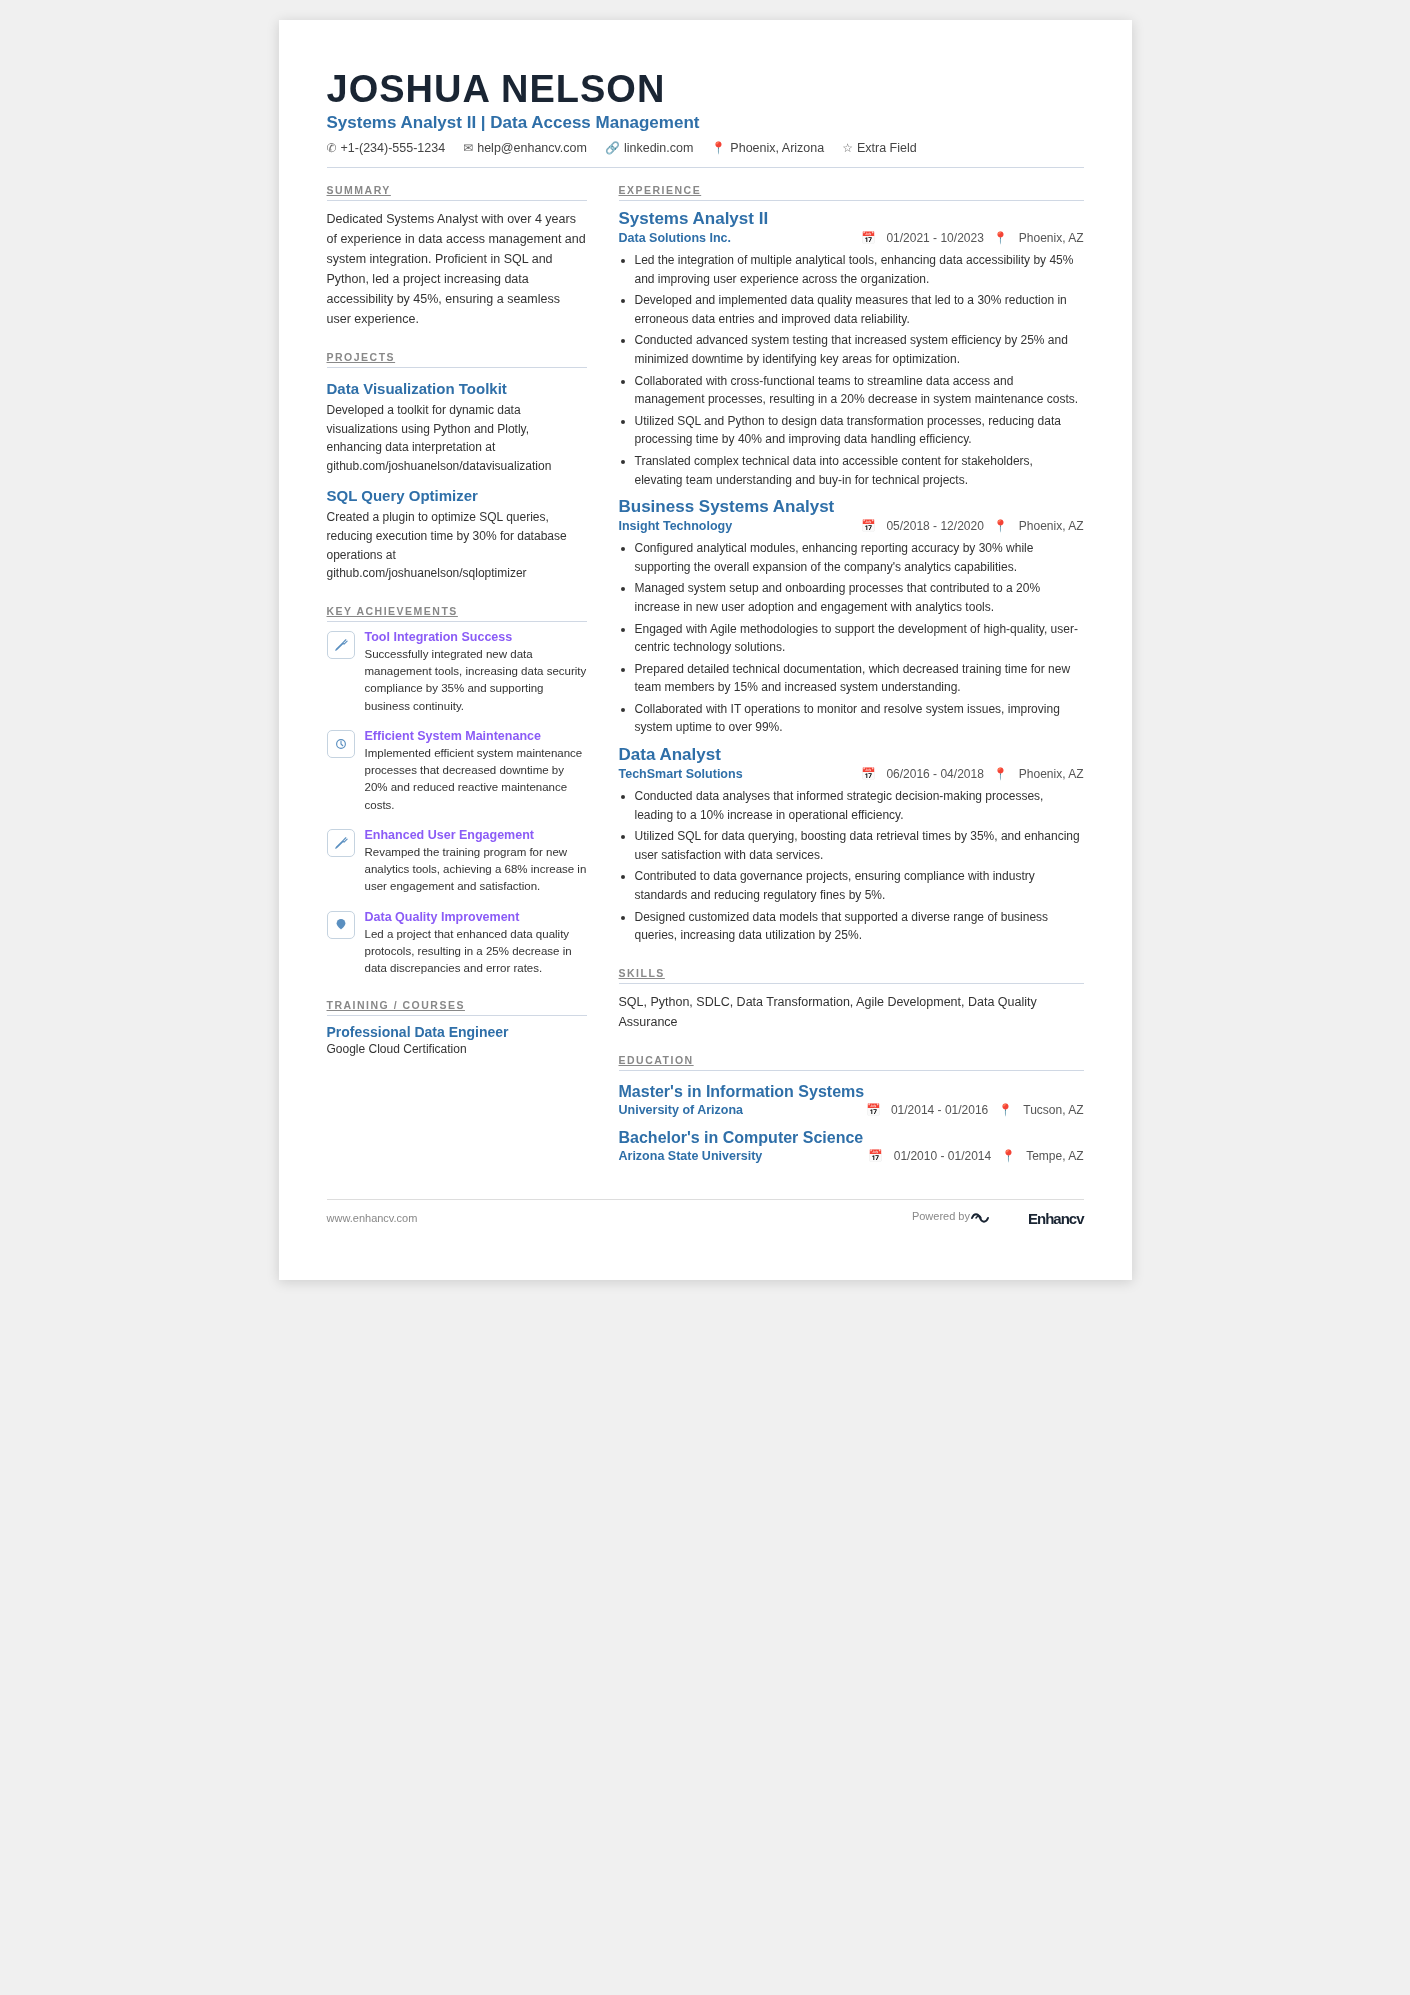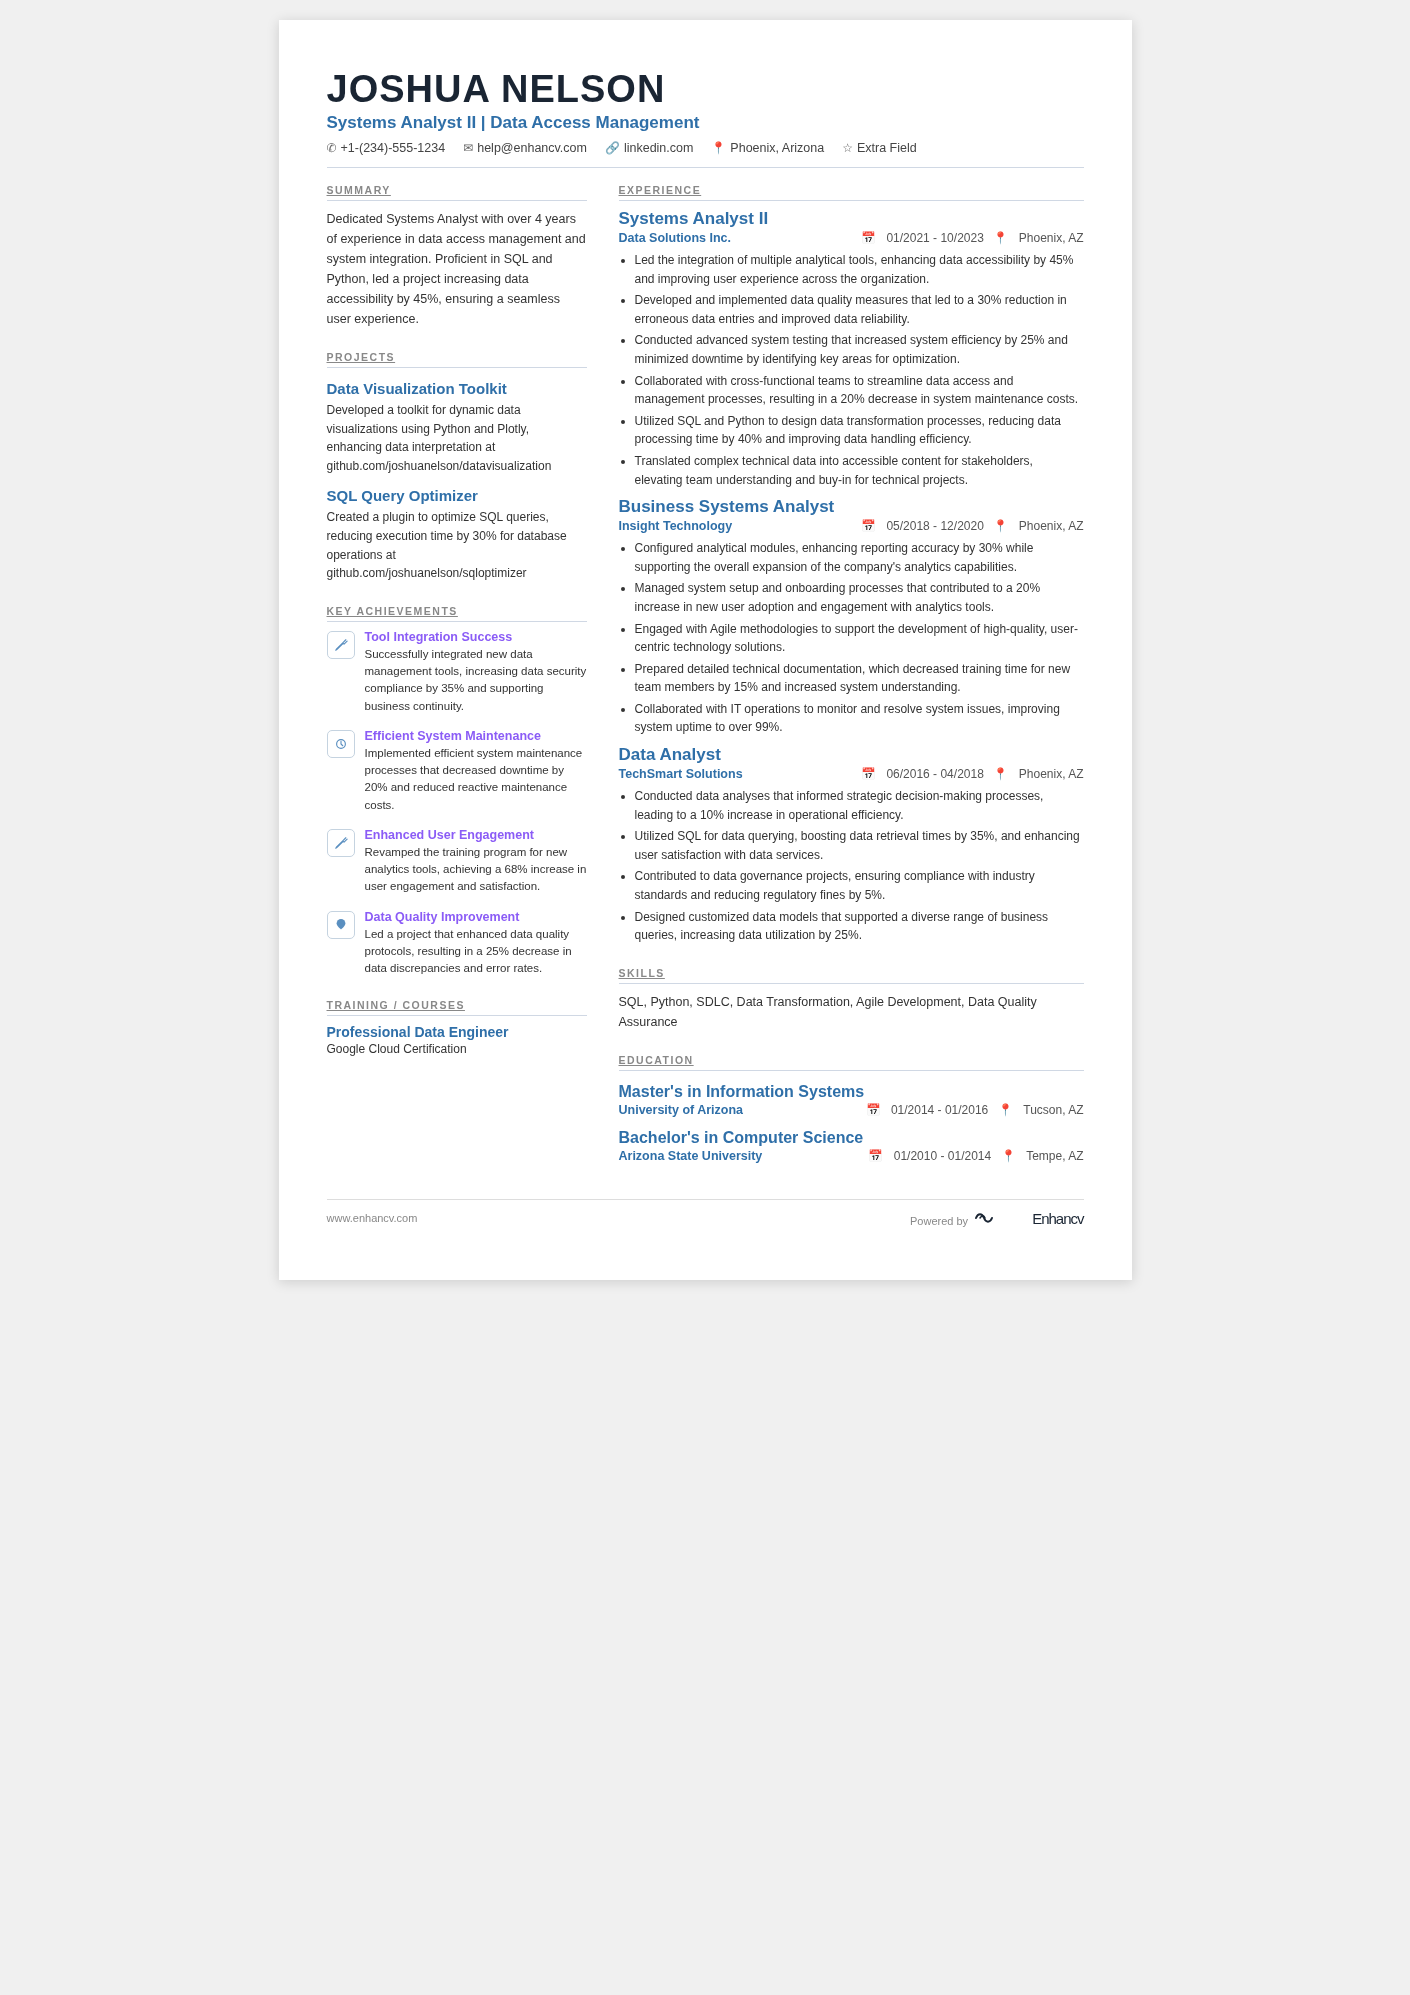--- a/index.html
+++ b/index.html
@@ -218,28 +218,27 @@
       margin-top: 36px;
       padding-top: 10px;
       border-top: 1px solid #ddd;
       display: flex;
       justify-content: space-between;
       align-items: center;
     }
     .footer-url { font-size: 11px; color: #888; }
     .footer-brand {
       display: flex;
-      align-items: flex-end;
-      gap: 6px;
+      align-items: flex-start;
       font-size: 11px;
       color: #888;
     }
     .footer-logo {
       font-size: 15px;
-      font-weight: 400;
+      font-weight: 700;
       color: #1a2533;
       letter-spacing: -1px;
       padding-left: 32px;
     }
   </style>
 </head>
 <body>
 
 <div class="page">
 

